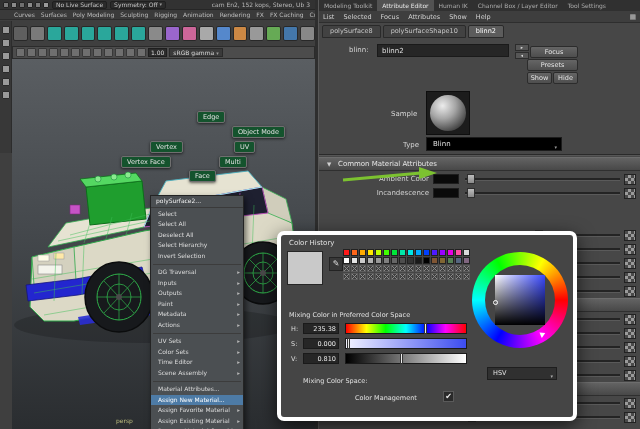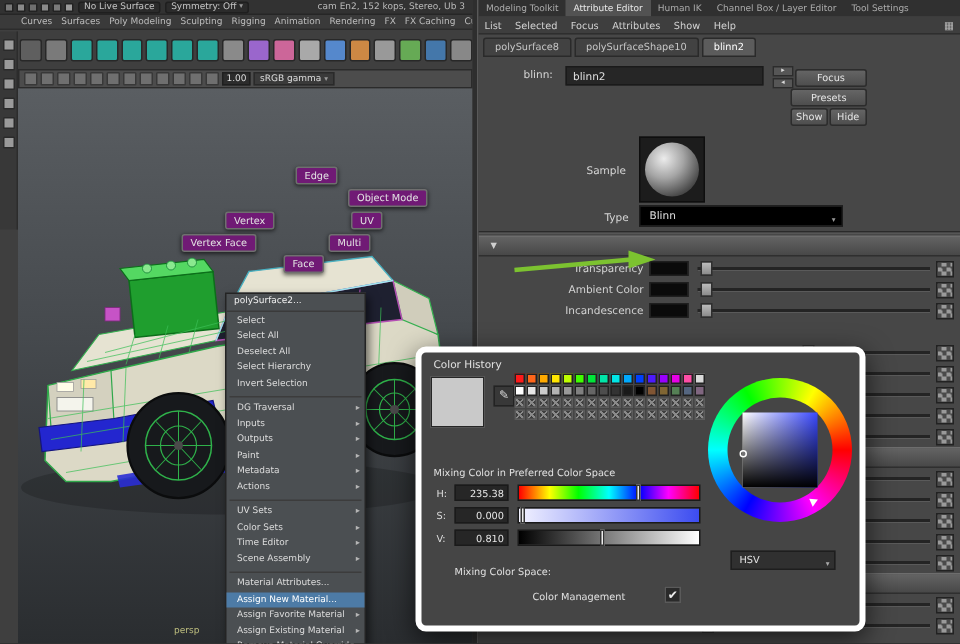--- a/index.html
+++ b/index.html
@@ -32,21 +32,21 @@
               border:1px solid #2b2b2b;display:flex;align-items:center;gap:2px;padding:0 3px;}
   .vpt-icon{width:9px;height:9px;border-radius:1px;border:1px solid #383838;display:inline-block;}
   .vpt-value{background:#2c2c2c;border:1px solid #1f1f1f;padding:0 2px;font-size:6px;height:9px;line-height:8px;color:#ddd;}
   .vpt-label{background:#3a3a3a;border:1px solid #2a2a2a;padding:0 3px;font-size:6px;height:9px;line-height:8px;color:#ddd;display:inline-flex;gap:2px;align-items:center;}
 
   .viewport{position:absolute;left:12px;top:59px;width:303px;height:370px;
             background:linear-gradient(180deg,#5a5e62 0%,#45494d 45%,#2a2d30 100%);overflow:hidden;}
   .cam-label{position:absolute;left:104px;top:358px;font-size:6px;color:#bdbd7e;}
 
   
-  .mmbox{position:absolute;z-index:22;background:#701a75;border:1px solid #6f6f6f;border-radius:2px;
+  .mmbox{position:absolute;z-index:22;background:#14532d;border:1px solid #6f6f6f;border-radius:2px;
          padding:1px 5px;font-size:6.5px;color:#e2e2e2;box-shadow:0 1px 3px rgba(0,0,0,.6);}
 
   
   .context-menu{position:absolute;left:150px;top:195px;width:94px;z-index:25;background:#4b4f52;
                 border:1px solid #242424;box-shadow:2px 3px 6px rgba(0,0,0,.55);padding-bottom:2px;}
   .cm-item{position:relative;display:block;padding:2px 10px 2px 7px;font-size:6px;line-height:6.5px;color:#dcdcdc;overflow:hidden;}
   .cm-item .cm-arrow{position:absolute;right:3px;top:2px;font-size:5.5px;color:#b5b5b5;}
   .cm-item.header{color:#f0f0f0;border-bottom:1px solid #3a3a3a;margin-bottom:1px;padding-left:5px;}
   .cm-item.sep{height:4px;padding:0;margin:0 2px 2px;border-bottom:1px solid #3c3c3c;}
   .cm-item.highlight{background:#4d7ba6;color:#ffffff;}
@@ -465,31 +465,24 @@
     </div>
     <span class="type-label">Type</span>
     <div class="type-dropdown">
       <span>Blinn</span>
       <span class="caret">▾</span>
     </div>
     <div class="ae-sep"></div>
 
     <div class="section-header sh-main">
       <span class="tri">▼</span>
+      <span class="sec-title">Common Material Attributes</span>
     </div>
 
     <div class="attr-rows">
-        <div class="attr-row">
-        <span class="attr-label">Transparency</span>
-        <span class="attr-swatch" style="background: rgb(10, 10, 10);"></span>
-        <span class="attr-track">
-          <span class="attr-handle" style="left: 1%;"></span>
-        </span>
-        <span class="attr-checker"></span>
-      </div>
         <div class="attr-row">
         <span class="attr-label">Ambient Color</span>
         <span class="attr-swatch" style="background: rgb(10, 10, 10);"></span>
         <span class="attr-track">
           <span class="attr-handle" style="left: 1%;"></span>
         </span>
         <span class="attr-checker"></span>
       </div>
         <div class="attr-row">
         <span class="attr-label">Incandescence</span>

